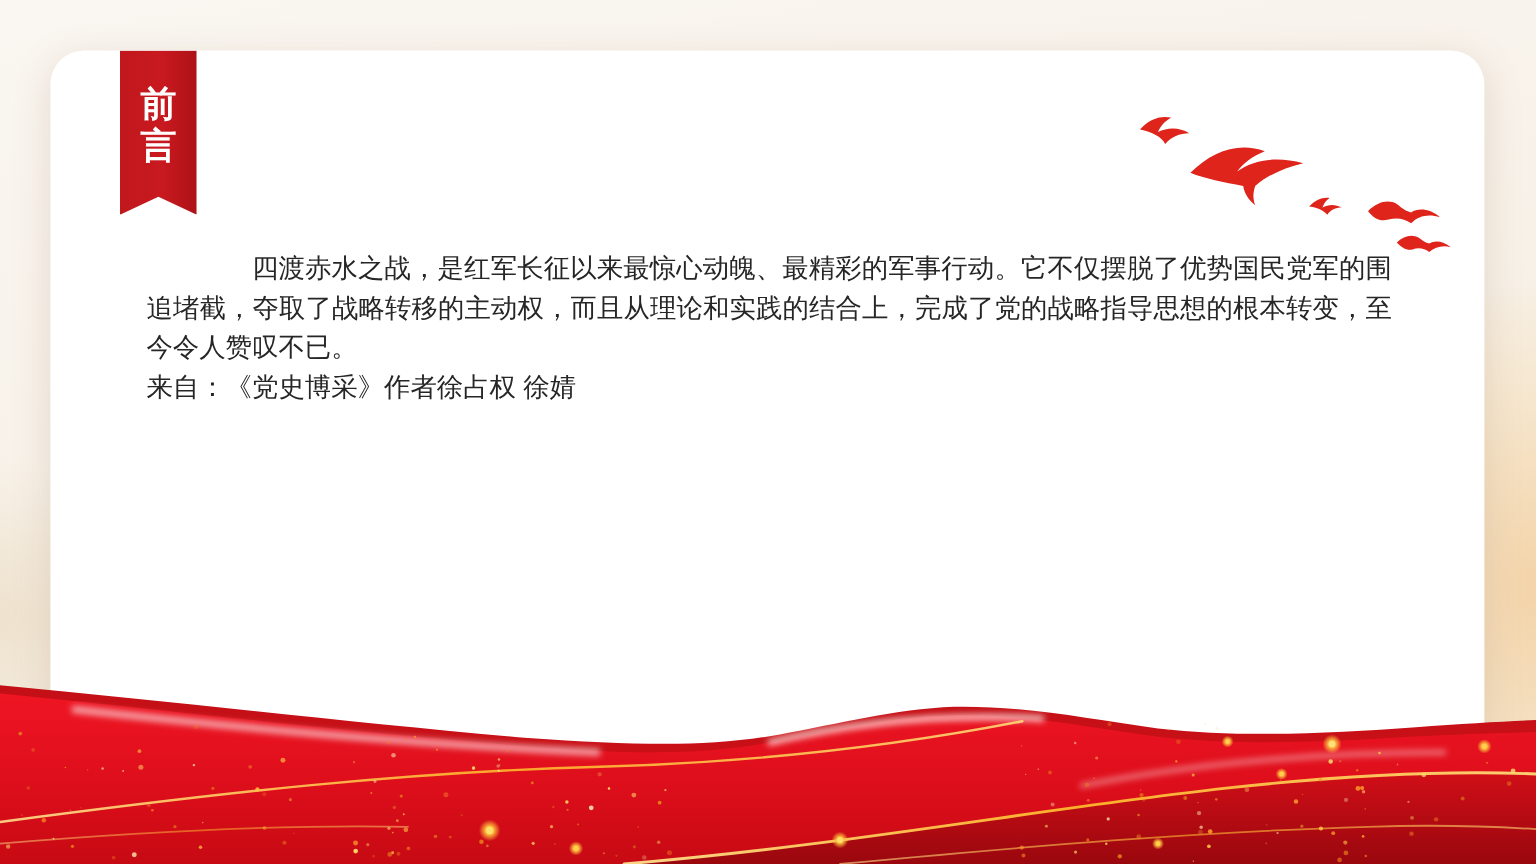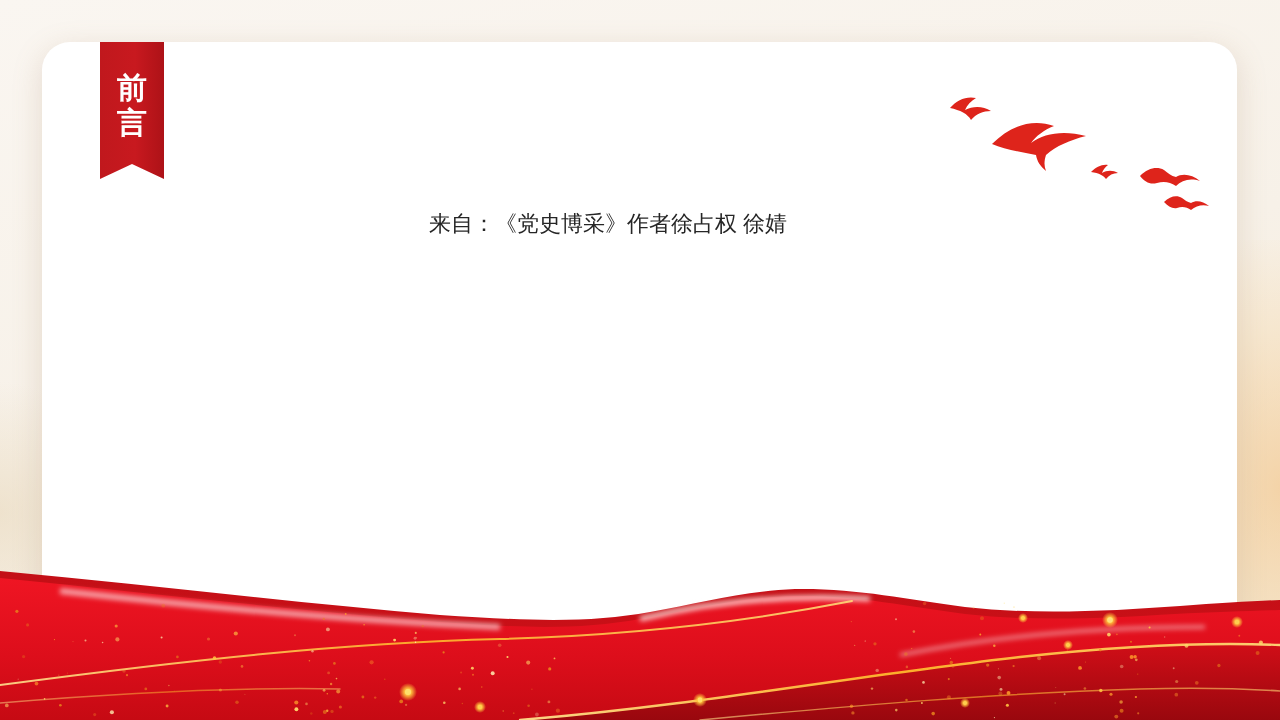--- a/index.html
+++ b/index.html
@@ -38,21 +38,21 @@
     text-align:right;word-break:break-all;letter-spacing:1px;
   }
   .birds{position:absolute;left:930px;top:88px;width:300px;height:130px;z-index:3;}
   .birds path{fill:var(--bird_red,#de241b);}
   .text-block{
     position:absolute;left:122px;top:207px;width:1038px;z-index:4;
     color:var(--text,#262626);font-size:22px;line-height:33px;
     text-align:justify;text-justify:inter-ideograph;
   }
   .text-block p{margin:0;text-indent:88px;}
-  .text-block p.source{text-align:center;text-indent:0;padding-right:66px;}
+  .text-block p.source{text-indent:0;padding-right:66px;}
   .wave{position:absolute;left:0;bottom:0;width:1280px;height:185px;z-index:5;display:block;}
 </style>
 </head>
 <body>
 
 <div class="stage">
 
   <div class="bg-wash-right"></div>
   <div class="bg-wash-left"></div>
 
@@ -64,20 +64,21 @@
 
   <svg class="birds" viewBox="0 0 300 130">
     <path d="M20,20 C27,12 36,8 46,10 C41,13 37,17 35,22 C43,18 53,18 61,23 C53,23 46,26 41,32 C38,26 30,22 20,20 Z"></path>
     <path d="M62,56 C80,38 102,30 124,38 C114,42 106,48 101,55 C114,45 134,42 156,48 C140,52 126,58 116,67 C114,73 114,78 116,83 C110,78 107,73 106,67 C90,64 74,61 62,56 Z"></path>
     <path d="M161,84 C166,79 172,76 178,77 C175,79 173,82 172,85 C177,82 183,82 188,85 C183,85 179,87 176,91 C174,88 169,85 161,84 Z"></path>
     <path d="M210,88 C218,80 227,78 234,82 C238,85 241,88 246,89 C252,85 262,86 270,93 C260,90 252,92 246,98 C240,94 234,93 227,95 C220,97 215,94 210,88 Z"></path>
     <path d="M234,114 C240,108 247,107 252,110 C255,112 257,114 261,115 C266,112 273,113 279,118 C272,116 266,118 261,122 C257,119 252,118 247,120 C242,121 238,118 234,114 Z"></path>
   </svg>
 
   <div class="text-block">
+    <p>四渡赤水之战，是红军长征以来最惊心动魄、最精彩的军事行动。它不仅摆脱了优势国民党军的围追堵截，夺取了战略转移的主动权，而且从理论和实践的结合上，完成了党的战略指导思想的根本转变，至今令人赞叹不已。</p>
     <p class="source">来自：《党史博采》作者徐占权 徐婧</p>
   </div>
 
   <svg class="wave" viewBox="0 0 1280 185" preserveAspectRatio="none">
     <defs>
       <linearGradient id="gradMain" x1="0" y1="0" x2="0" y2="1">
         <stop offset="0" stop-color="#ef1523"></stop>
         <stop offset="0.55" stop-color="#dd0e1b"></stop>
         <stop offset="1" stop-color="#c60a13"></stop>
       </linearGradient>

